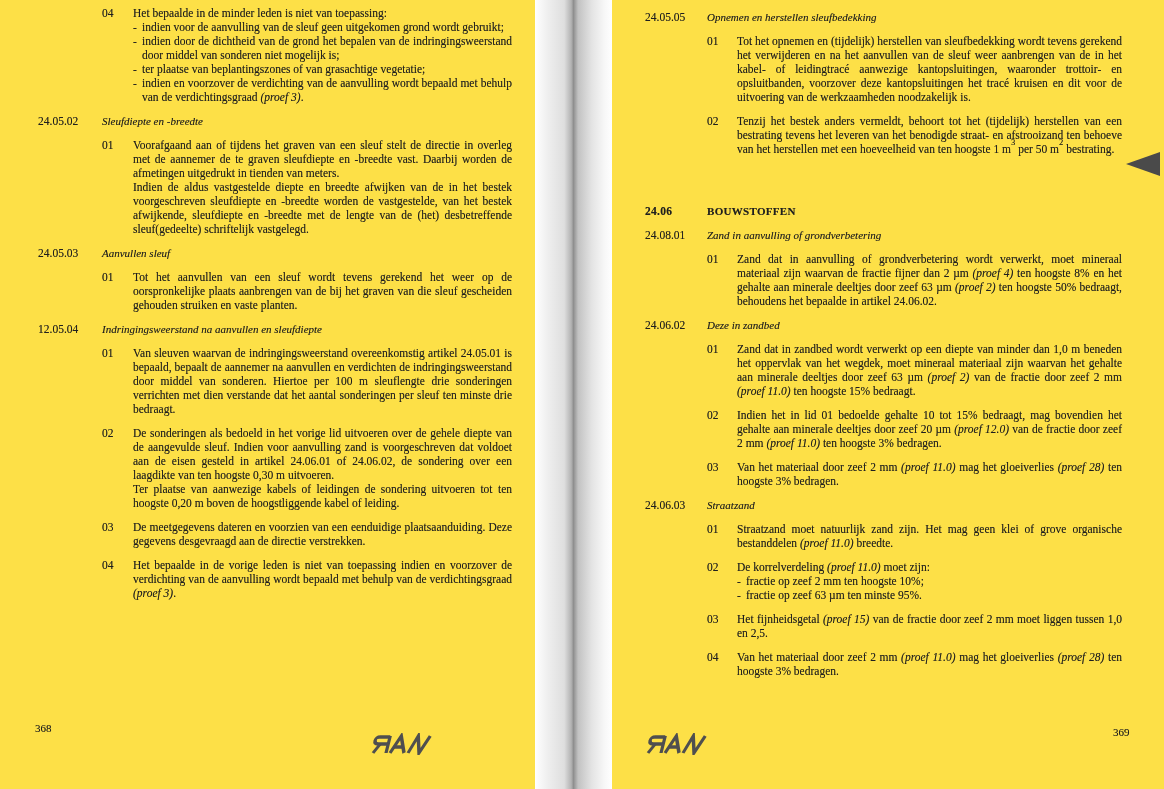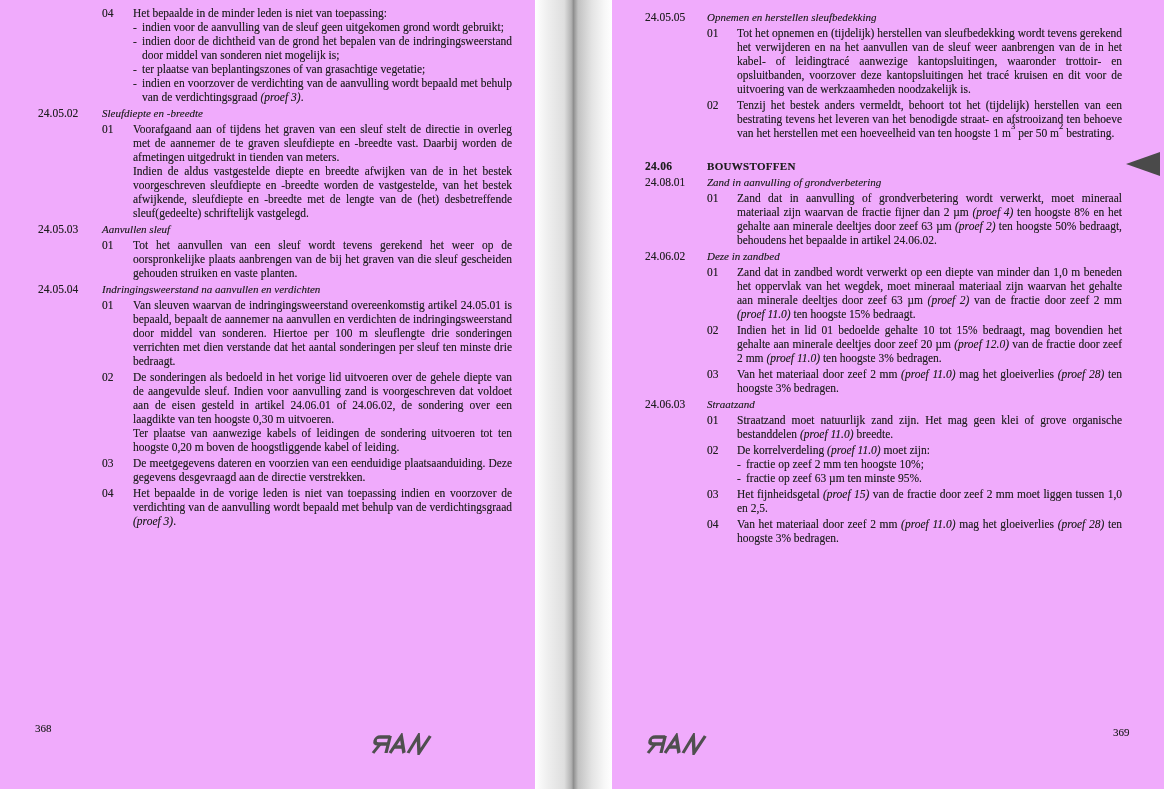--- a/index.html
+++ b/index.html
@@ -2,36 +2,36 @@
 <html><head>
 <meta charset="utf-8">
 <style>
   html,body{margin:0;padding:0}
   body{
     width:1164px;height:789px;position:relative;overflow:hidden;
     background:#ffffff;color:#1f1f1f;
     font-family:"Liberation Serif", serif;
   }
   .sheet{position:absolute;inset:0}
-  .page{position:absolute;top:0;bottom:0;background:#f0abfc}
+  .page{position:absolute;top:0;bottom:0;background:#fde047}
   .page-left{left:0;width:535px}
   .page-right{left:612px;width:552px}
   .gutter{
     position:absolute;top:0;bottom:0;left:535px;width:77px;
     background:linear-gradient(90deg,
       #ffffff 0%, #efefef 16%, #dedede 38%, #b3b3b3 47%,
       #8f8f8f 50%, #c2c2c2 56%, #e4e4e4 74%, #f7f7f7 90%, #ffffff 100%);
   }
   .content{position:absolute;top:0;left:0;right:0}
   .page-left  .content{padding:6px 23px 0 38px}
   .page-right .content{padding:10px 42px 0 33px}
 
-  .block{display:flex;align-items:flex-start;margin-top:2px}
+  .block{display:flex;align-items:flex-start;margin-top:10px}
   .block:first-child{margin-top:0}
-  .chapter{margin-top:19px}
+  .chapter{margin-top:48px}
 
   .anum{flex:0 0 64px;font-size:11.5px;line-height:14px}
   .page-right .anum{flex-basis:62px}
   .title{font-style:italic;font-size:11px;line-height:14px}
   .chapter .anum,.chapter .title{font-weight:bold;font-style:normal;letter-spacing:.3px}
 
   .inum{flex:0 0 31px;margin-left:64px;font-size:11.5px;line-height:14px}
   .page-right .inum{margin-left:62px;flex-basis:30px}
   .body{flex:1 1 auto;min-width:0}
 
@@ -101,22 +101,22 @@
           <span class="anum">24.05.03</span>
           <span class="title">Aanvullen sleuf</span>
         </div>
         <div class="block item">
           <span class="inum">01</span>
           <div class="body">
             <p class="para"><span>Tot het aanvullen van een sleuf wordt tevens gerekend het weer op de oorspronkelijke plaats aanbrengen van de bij het graven van die sleuf gescheiden gehouden struiken en vaste planten.</span></p>
           </div>
         </div>
         <div class="block head">
-          <span class="anum">24.05.04</span>
-          <span class="title">Indringingsweerstand na aanvullen en verdichten</span>
+          <span class="anum">12.05.04</span>
+          <span class="title">Indringingsweerstand na aanvullen en sleufdiepte</span>
         </div>
         <div class="block item">
           <span class="inum">01</span>
           <div class="body">
             <p class="para"><span>Van sleuven waarvan de indringingsweerstand overeenkomstig artikel 24.05.01 is bepaald, bepaalt de aannemer na aanvullen en verdichten de indringingsweerstand door middel van sonderen. Hiertoe per 100 m sleuflengte drie sonderingen verrichten met dien verstande dat het aantal sonderingen per sleuf ten minste drie bedraagt.</span></p>
           </div>
         </div>
         <div class="block item">
           <span class="inum">02</span>
           <div class="body">

